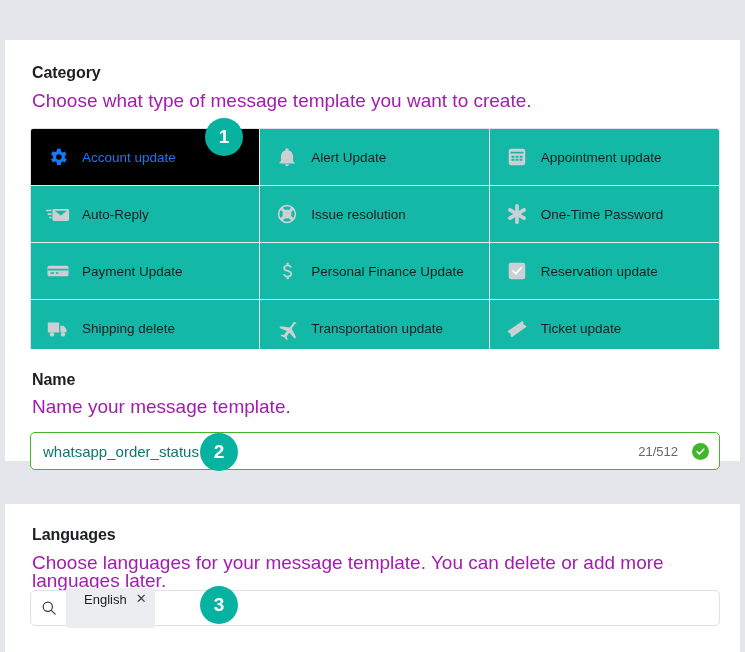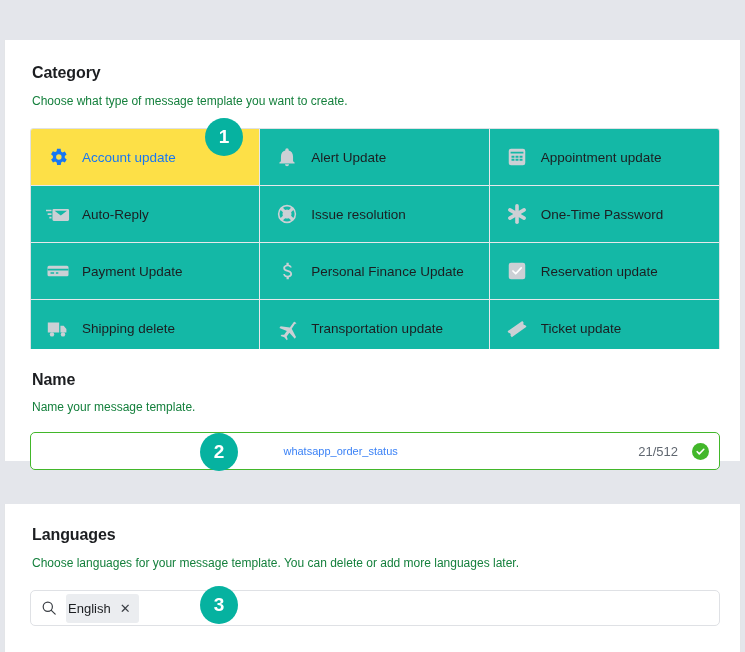--- a/index.html
+++ b/index.html
@@ -35,22 +35,22 @@
   #section-langs    { top: 504px; height: 148px; }
 
   
   .section-title {
     font-size: 16px;
     font-weight: bold;
     color: #1c1e21;
     letter-spacing: -0.1px;
   }
   .section-sub {
-    font-size: 12px;
-    color: #15803d;
+    font-size: 19px;
+    color: #a21caf;
     line-height: 18px;
   }
 
   
   #category-title { position: absolute; left: 27px; top: 24px; }
   #category-sub   { position: absolute; left: 27px; top: 52px; }
 
   .cat-grid {
     position: absolute;
     left: 25px;
@@ -70,21 +70,21 @@
     padding-left: 14px;
     gap: 11px;
     border-right: 1px solid #e6e8eb;
     border-bottom: 1px solid #e6e8eb;
     cursor: pointer;
     background: #14b8a6;
   }
   .cat-cell:nth-child(3n) { border-right: none; }
   .cat-cell:nth-child(n+10) { border-bottom: none; }
   .cat-cell.selected {
-    background: #fde047;
+    background: #000000;
   }
   .cat-label {
     font-size: 13.5px;
     color: #1c1e21;
     white-space: nowrap;
   }
   .cat-cell.selected .cat-label { color: #1877f2; }
 
   .cat-icon {
     width: 26px;
@@ -109,24 +109,23 @@
     width: 690px;
     height: 38px;
     border: 1px solid #42b72a;
     border-radius: 5px;
     background: #ffffff;
     display: flex;
     align-items: center;
     padding: 0 10px 0 12px;
   }
   .name-value {
-    font-size: 11px;
-    color: #3b82f6;
+    font-size: 15px;
+    color: #0f766e;
     flex: 1;
-    text-align: center;
   }
   .name-counter {
     font-size: 13px;
     color: #606770;
     margin-right: 14px;
   }
   .check-circle {
     width: 17px;
     height: 17px;
     border-radius: 50%;
@@ -154,26 +153,25 @@
     display: flex;
     align-items: center;
     padding: 0 10px;
     gap: 9px;
   }
   .search-ico { width: 16px; height: 16px; flex: 0 0 16px; }
   .search-ico svg { display: block; }
 
   .lang-chip {
     display: inline-flex;
-    align-items: center;
     gap: 9px;
     background: #ebedf0;
     border-radius: 3px;
-    padding: 4px 8px 4px 2px;
-    height: 29px;
+    padding: 4px 8px 4px 18px;
+    height: 40px;
   }
   .lang-chip-label {
     font-size: 13px;
     color: #1c1e21;
     white-space: nowrap;
   }
   .lang-chip-x {
     font-size: 13px;
     color: #3b3f45;
     line-height: 1;

